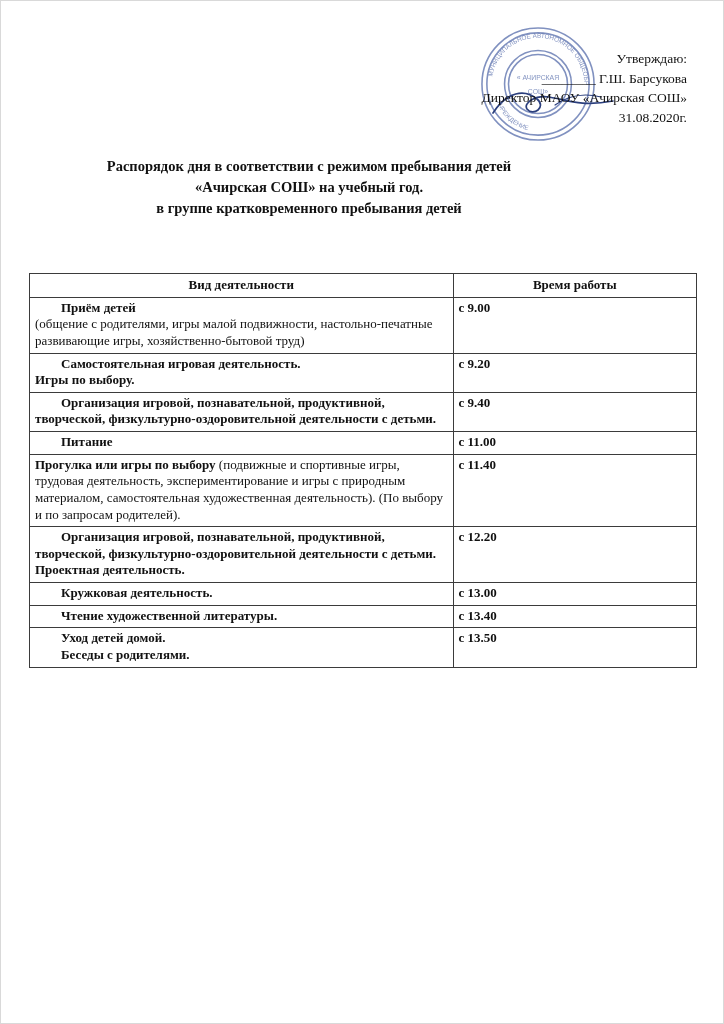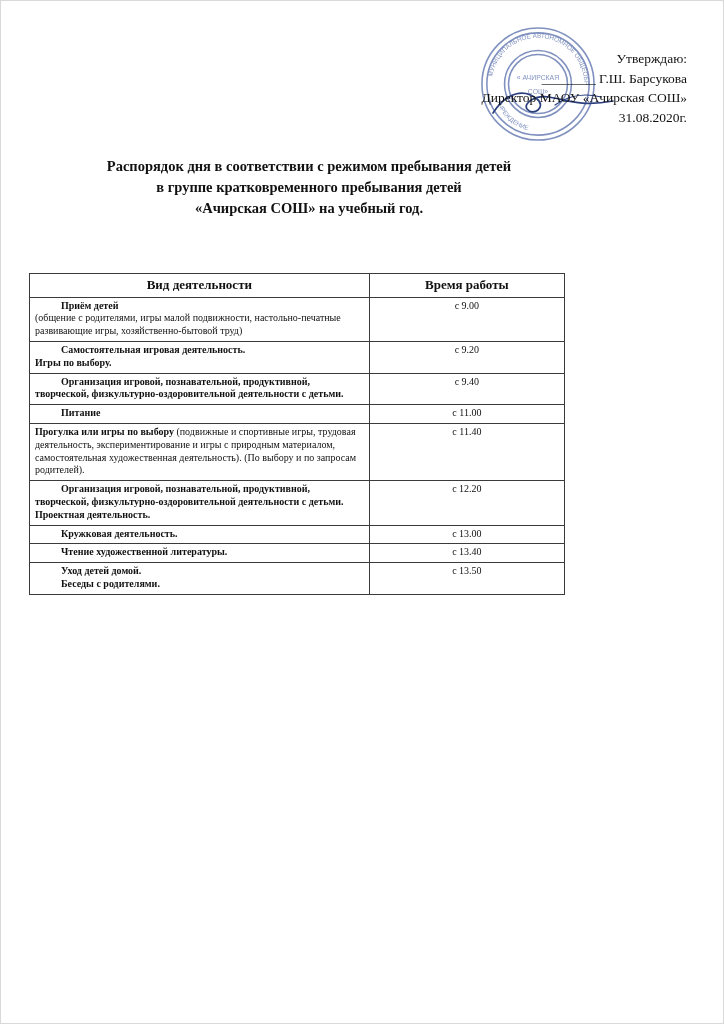--- a/index.html
+++ b/index.html
@@ -67,49 +67,50 @@
     font-size: 14.5px;
     font-weight: bold;
     line-height: 1.45;
   }
 
   
   .schedule-wrap {
     position: absolute;
     top: 272px;
     left: 28px;
-    width: 536px;
+    width: 668px;
   }
   table.schedule {
     border-collapse: collapse;
     width: 100%;
     table-layout: fixed;
   }
   table.schedule th,
   table.schedule td {
     border: 1px solid #3b3b3b;
     vertical-align: top;
     padding: 2px 5px 3px 5px;
-    font-size: 10px;
+    font-size: 13px;
     line-height: 1.28;
   }
   table.schedule th {
     text-align: center;
     font-weight: bold;
     font-size: 13px;
     padding-top: 3px;
     padding-bottom: 3px;
   }
   col.c-activity { width: 63.5%; }
   col.c-time { width: 36.5%; }
 
   td.time {
-    text-align: center;
+    text-align: left;
     font-size: 13px;
     padding-top: 3px;
+    font-weight: bold;
   }
   .act-strong {
     font-weight: bold;
   }
   .act-indent {
     text-indent: 26px;
   }
   .act-normal {
     font-weight: normal;
   }
@@ -152,22 +153,22 @@
 
   <div class="approval">
     <div>Утверждаю:</div>
     <div>________ Г.Ш. Барсукова</div>
     <div>Директор МАОУ «Ачирская СОШ»</div>
     <div>31.08.2020г.</div>
   </div>
 
   <div class="title-block">
     <div>Распорядок дня в соответствии с режимом пребывания детей</div>
+    <div>«Ачирская  СОШ» на учебный год.</div>
     <div>в группе кратковременного пребывания детей</div>
-    <div>«Ачирская  СОШ» на учебный год.</div>
   </div>
 
   <div class="schedule-wrap">
     <table class="schedule">
       <colgroup>
         <col class="c-activity">
         <col class="c-time">
       </colgroup>
       <thead>
         <tr>

